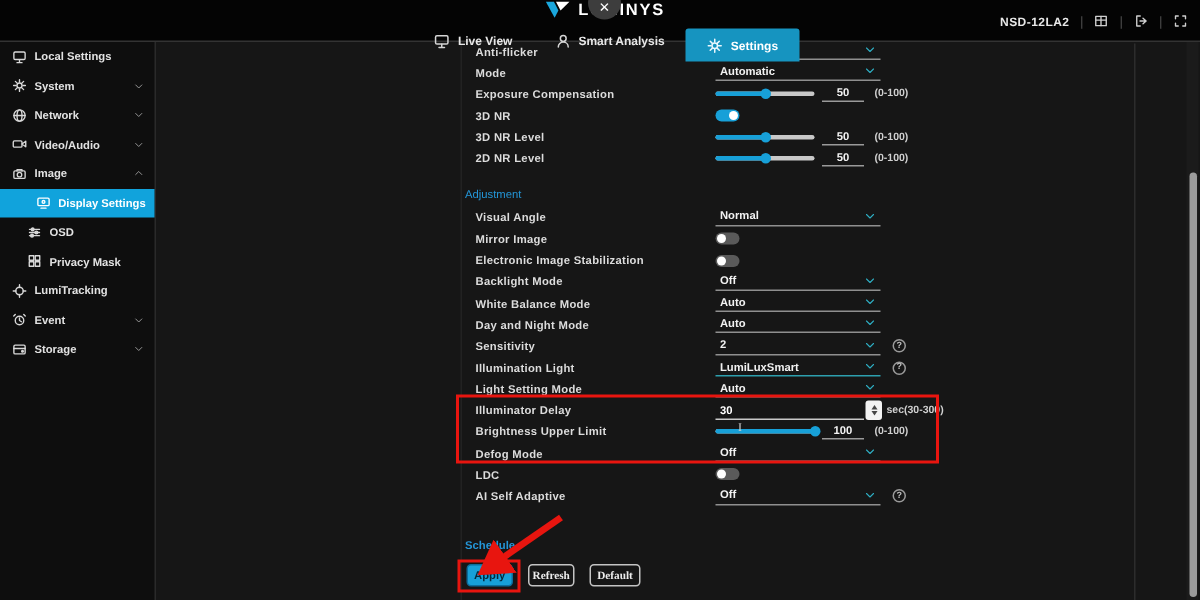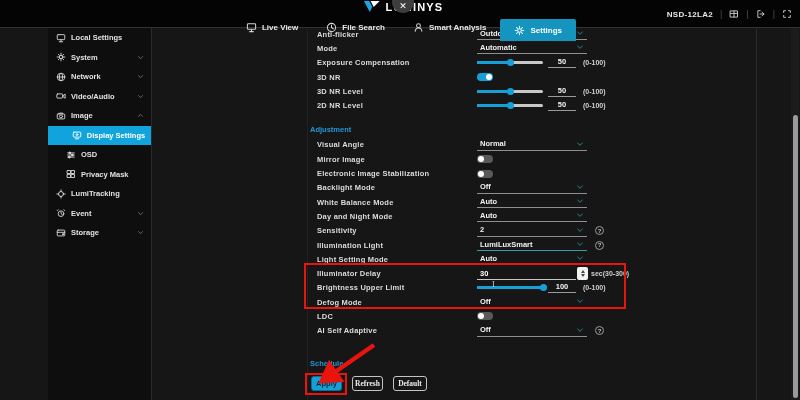--- a/index.html
+++ b/index.html
@@ -23,40 +23,40 @@
     background:#3d3d3d;color:#fff;font-size:9px;display:flex;align-items:center;
     justify-content:flex-end;flex-direction:column;z-index:6;}
   .close-btn span{margin-bottom:2px;}
   .topright{position:absolute;right:8px;top:0;height:28px;display:flex;align-items:center;gap:7px;}
   .device{color:#e8e8e8;font-size:8px;font-weight:bold;letter-spacing:.3px;}
   .tr-sep{color:#4d4d4d;font-size:9px;}
   .tr-icon{color:#cfcfcf;display:flex;align-items:center;}
 
   
   .sidebar{position:absolute;left:0;top:28px;width:104px;height:372px;background:#0e0e0e;
-    border-right:1px solid #2a2a2a;margin-left:48px;}
+    border-right:1px solid #2a2a2a;}
   .side-item{height:19.5px;display:flex;align-items:center;gap:5px;padding-left:8px;
     color:#e2e2e2;font-size:7.5px;font-weight:600;cursor:pointer;position:relative;}
   .side-item.sub{padding-left:18px;}
   .side-item.active{background:#11a3dc;color:#fff;justify-content:center;}
   .side-item .sicon{display:flex;align-items:center;color:#d8d8d8;flex:0 0 auto;}
   .side-item.active .sicon{color:#fff;}
   .side-item .chev{position:absolute;right:7px;color:#9a9a9a;display:flex;}
 
   
   .content-divider{position:absolute;left:307px;top:29px;width:1px;height:371px;background:#222;}
   .panel-edge{position:absolute;left:756px;top:29px;width:1px;height:371px;background:#2c2c2c;}
   .scrollbar{position:absolute;left:791px;top:28px;width:8px;height:372px;background:#1b1b1b;}
   .scroll-thumb{position:absolute;left:1.5px;top:87px;width:5px;height:283px;background:#9b9b9b;border-radius:3px;}
 
   #rows{position:absolute;left:317px;top:27px;width:440px;}
   .row{height:14.3px;display:flex;align-items:center;}
   .row.section{height:25px;padding-top:8px;}
   .row .lbl{width:160px;color:#dcdcdc;font-size:7.5px;font-weight:600;letter-spacing:.2px;}
-  .section .sec-lbl{color:#2496d8;font-size:7.5px;font-weight:bold;margin-left:-7px;}
+  .section .sec-lbl{color:#2496d8;font-size:7.5px;font-weight:normal;margin-left:-7px;}
   .ctrl{display:flex;align-items:center;}
 
   .dropdown{width:110px;display:flex;align-items:center;justify-content:space-between;
     border-bottom:1px solid #8f8f8f;padding:0 3px 1px 3px;height:12px;cursor:pointer;}
   .dropdown.cyan{border-bottom-color:#2d9fae;}
   .dd-val{color:#f2f2f2;font-size:7.5px;font-weight:600;}
   .dd-chev{color:#2eadc2;display:flex;}
 
   .slider{width:66px;height:3px;background:#c8c8c8;border-radius:2px;position:relative;}
   .slider .fill{position:absolute;left:0;top:0;height:3px;background:#17a0d8;border-radius:2px;}
@@ -124,29 +124,20 @@
             <svg width="11" height="11" viewBox="0 0 12 12" fill="none" stroke="currentColor" stroke-width="1.1" stroke-linecap="round" stroke-linejoin="round">
               <rect x="1.5" y="2" width="9" height="6" rx="1"></rect>
               <path d="M4 10.5h4M6 8.2v2.3"></path>
             </svg>
           </span>
           <span>Live View</span>
         </div>
         <div class="tab">
           <span class="ticon">
             <svg width="11" height="11" viewBox="0 0 12 12" fill="none" stroke="currentColor" stroke-width="1.1" stroke-linecap="round" stroke-linejoin="round">
-              <circle cx="6" cy="6" r="4.5"></circle>
-              <path d="M6 3.3V6l2 1.4"></path>
-            </svg>
-          </span>
-          <span>File Search</span>
-        </div>
-        <div class="tab">
-          <span class="ticon">
-            <svg width="11" height="11" viewBox="0 0 12 12" fill="none" stroke="currentColor" stroke-width="1.1" stroke-linecap="round" stroke-linejoin="round">
               <circle cx="6" cy="4" r="2.1"></circle>
               <path d="M2.4 10.2c0-2.1 1.6-3.6 3.6-3.6s3.6 1.5 3.6 3.6"></path>
             </svg>
           </span>
           <span>Smart Analysis</span>
         </div>
         <div class="tab active">
           <span class="ticon">
             <svg width="11" height="11" viewBox="0 0 12 12" fill="none" stroke="currentColor" stroke-width="1.1" stroke-linecap="round" stroke-linejoin="round">
               <circle cx="6" cy="6" r="2"></circle>

